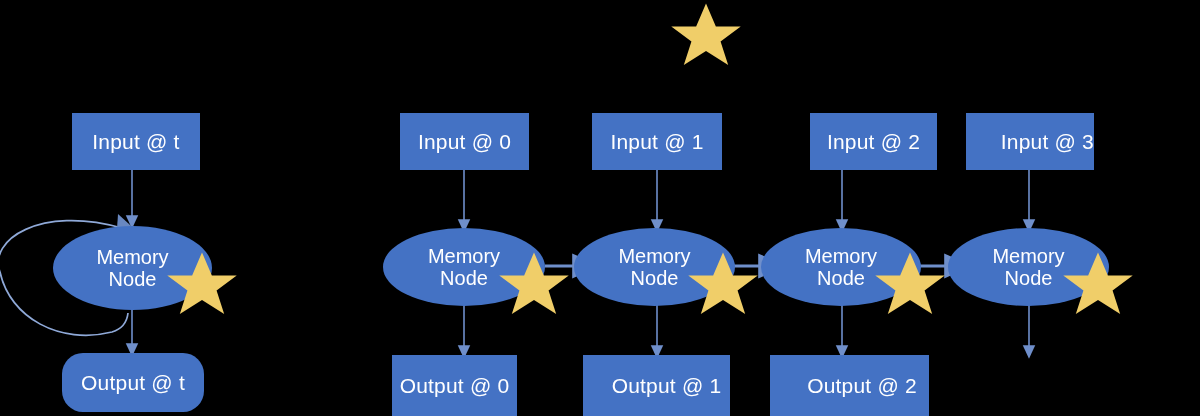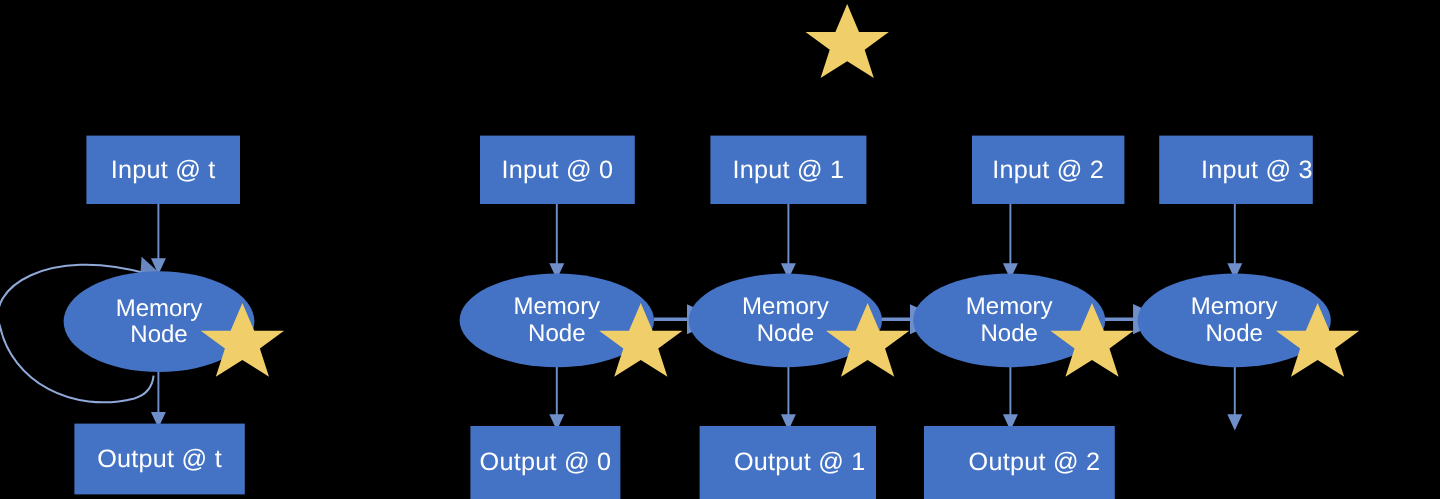--- a/index.html
+++ b/index.html
@@ -107,21 +107,21 @@
 
   <div class="box" style="left:72px; top:113px; width:128px; height:57px;">
     <span>Input @ t</span>
   </div>
 
   <div class="ellipse" style="left:53px; top:226px; width:159px; height:84px;">
     <span class="ln">Memory</span>
     <span class="ln">Node</span>
   </div>
 
-  <div class="box" style="left:62px; top:353px; width:142px; height:59px;">
+  <div class="box" style="left:62px; top:353px; width:142px; height:59px;border-radius:21px;">
     <span>Output @ t</span>
   </div>
 
   <div class="box" style="left:400px; top:113px; width:129px; height:57px;">
     <span>Input @ 0</span>
   </div>
   <div class="ellipse" style="left:383px; top:228px; width:162px; height:78px;">
     <span class="ln">Memory</span>
     <span class="ln">Node</span>
   </div>

